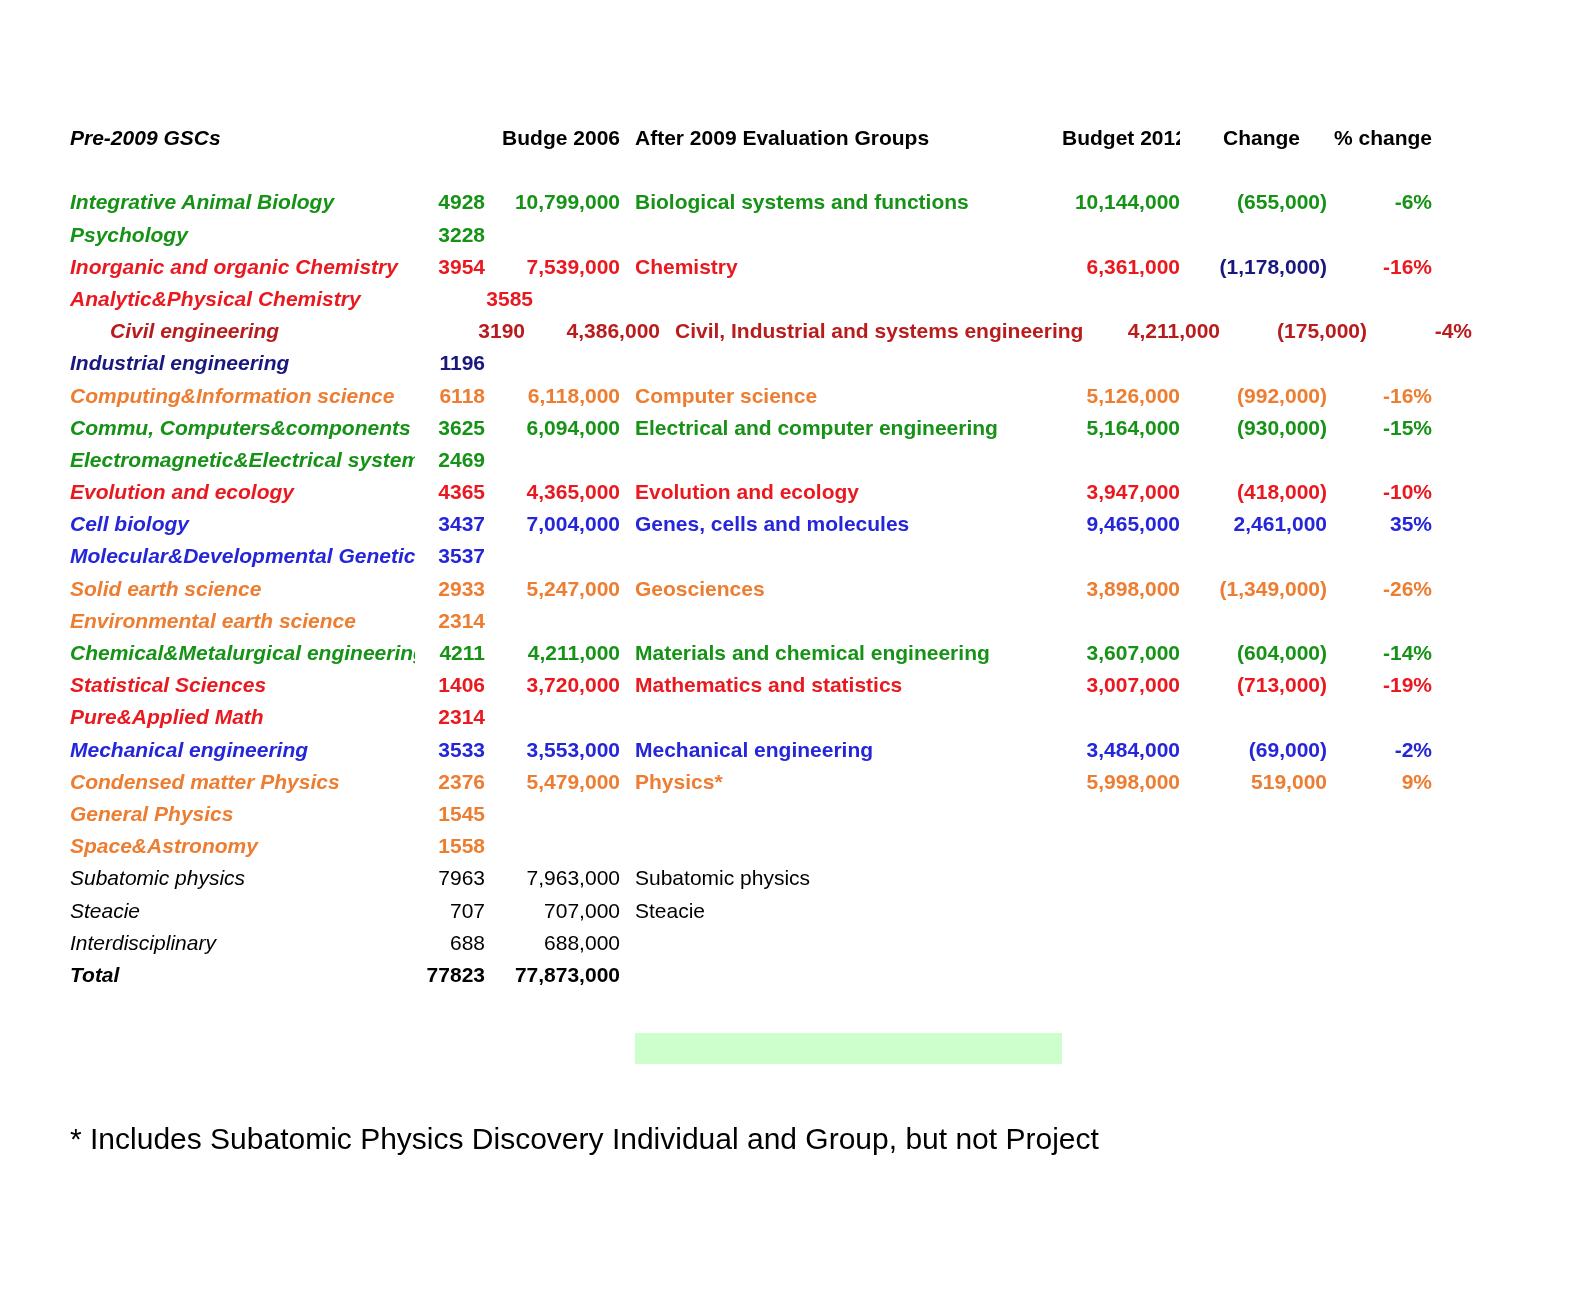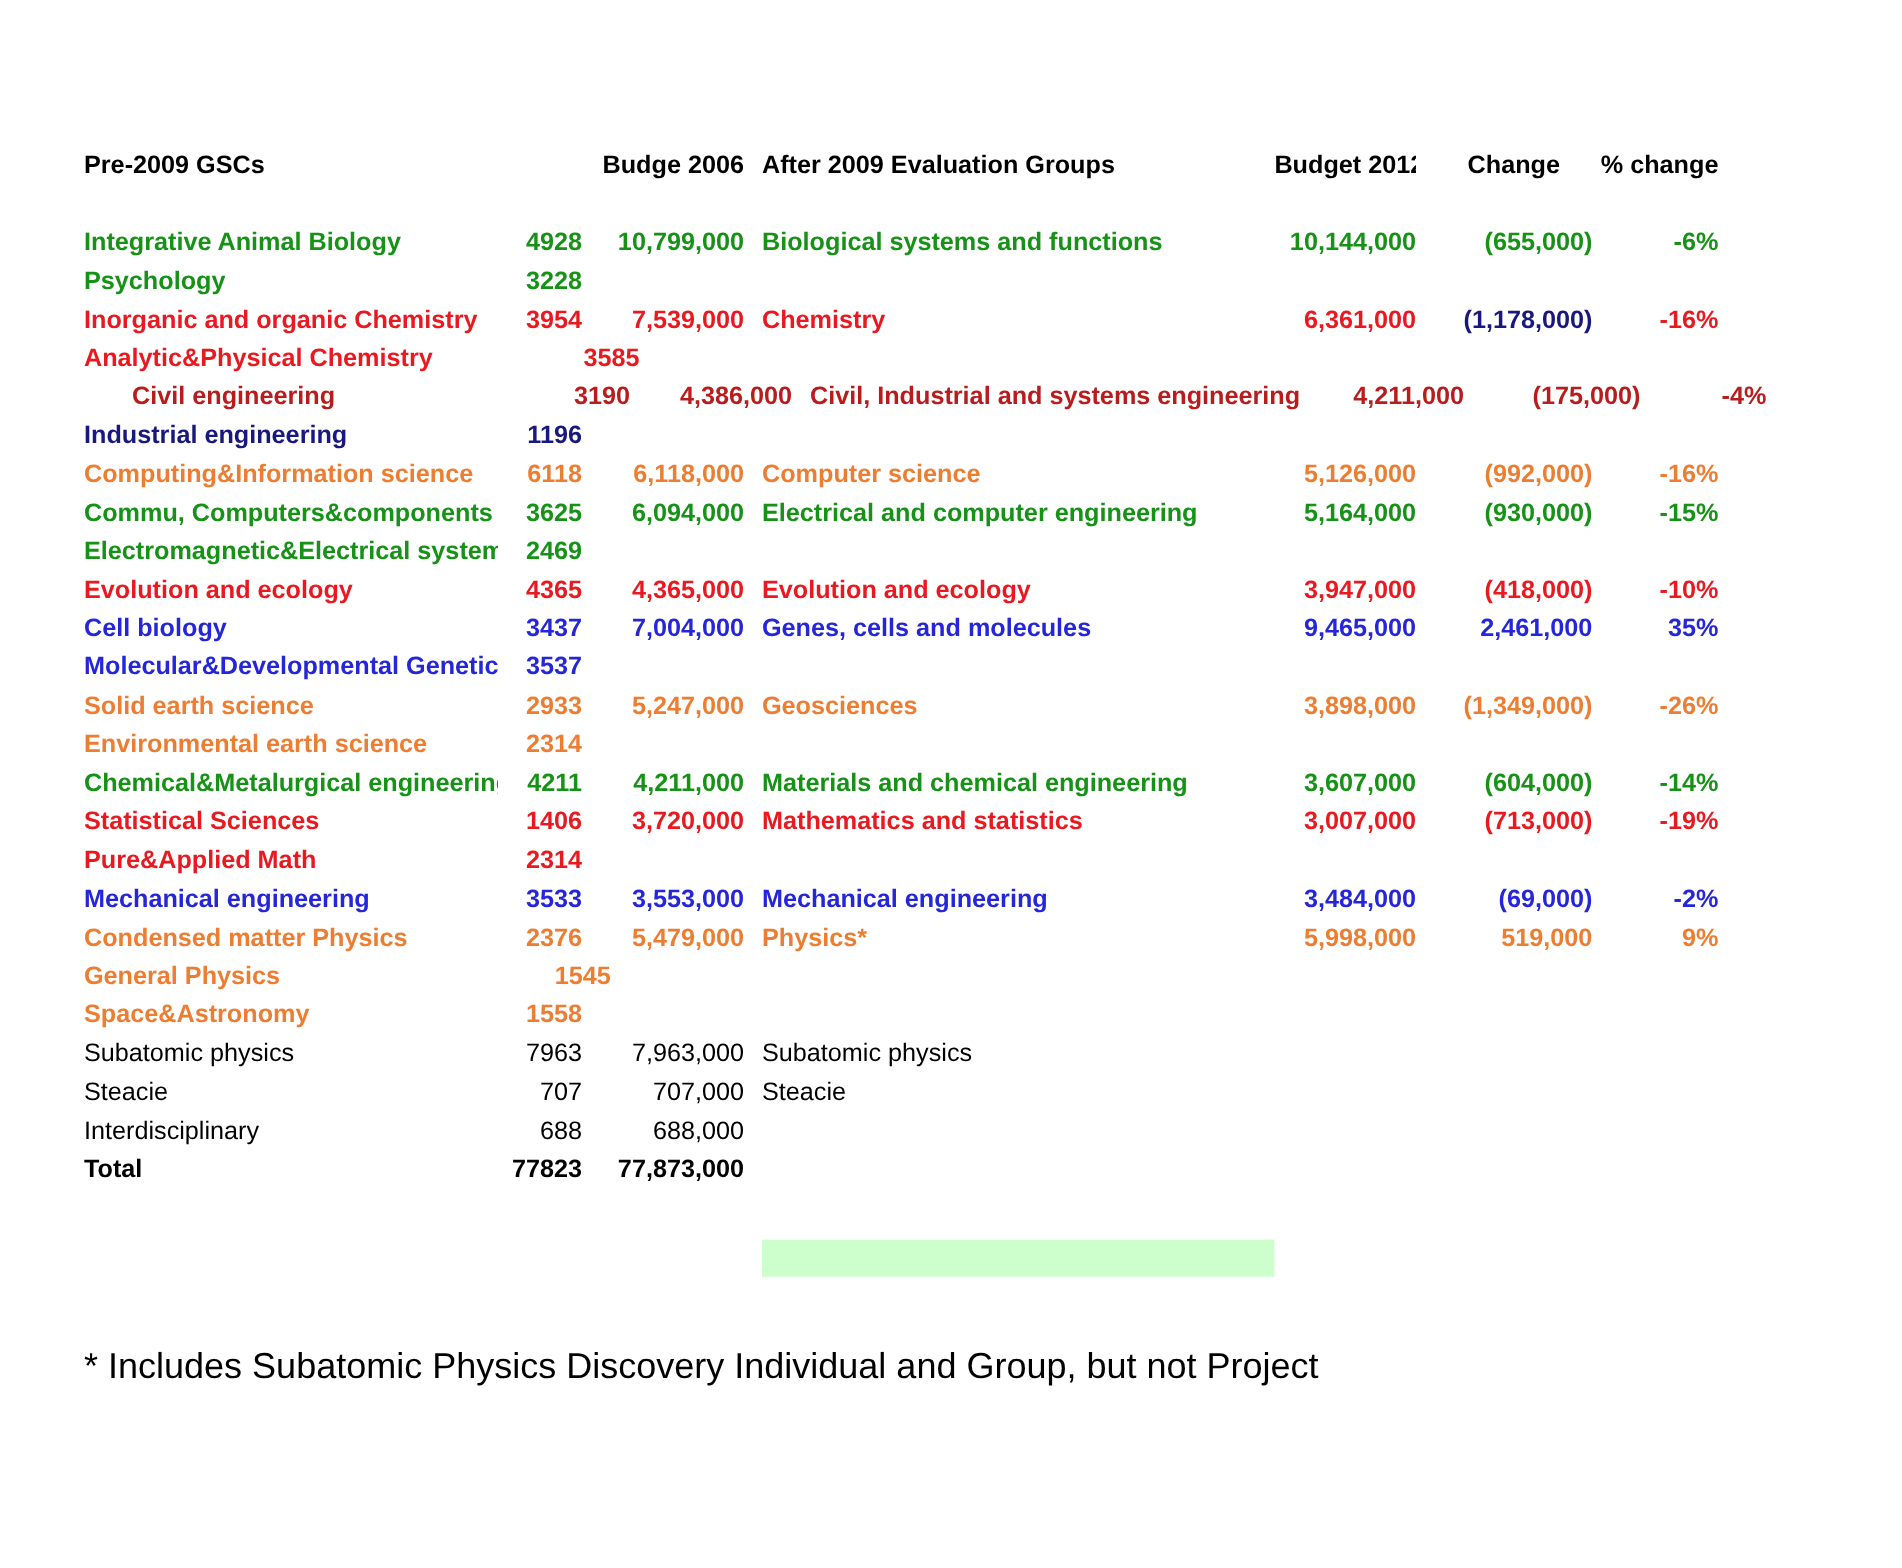--- a/index.html
+++ b/index.html
@@ -22,21 +22,21 @@
     align-items: center;
     font-size: 21px;
     font-weight: 700;
     line-height: 32.2px;
     color: #000;
   }
   .row .c {
     overflow: hidden;
     white-space: nowrap;
   }
-  .c-name   { text-align: left;  }
+  .c-name   { text-align: left; font-style: italic;  }
   .c-count  { text-align: right; }
   .c-b2006  { text-align: right; }
   .c-gap    { }
   .c-after  { text-align: left;  }
   .c-b2011  { text-align: right; }
   .c-change { text-align: right; }
   .c-pct    { text-align: right; padding-right: 5px; box-sizing: border-box; }
   .header-row { color: #000; }
   .header-row .c-change { text-align: center; padding-left: 16px; box-sizing: border-box; }
   .spacer-row { height: 32.2px; }
@@ -257,21 +257,21 @@
     <div class="row" style="color: rgb(237, 125, 49);">
     <div class="c c-name">Condensed matter Physics</div>
     <div class="c c-count">2376</div>
     <div class="c c-b2006">5,479,000</div>
     <div class="c c-gap"></div>
     <div class="c c-after">Physics*</div>
     <div class="c c-b2011">5,998,000</div>
     <div class="c c-change">519,000</div>
     <div class="c c-pct">9%</div>
   </div>
-    <div class="row" style="color: rgb(237, 125, 49); gap: 24px;">
+    <div class="row" style="color: rgb(237, 125, 49);">
     <div class="c c-name">General Physics</div>
     <div class="c c-count">1545</div>
     <div class="c c-b2006"></div>
     <div class="c c-gap"></div>
     <div class="c c-after"></div>
     <div class="c c-b2011"></div>
     <div class="c c-change"></div>
     <div class="c c-pct"></div>
   </div>
     <div class="row" style="color: rgb(237, 125, 49);">

